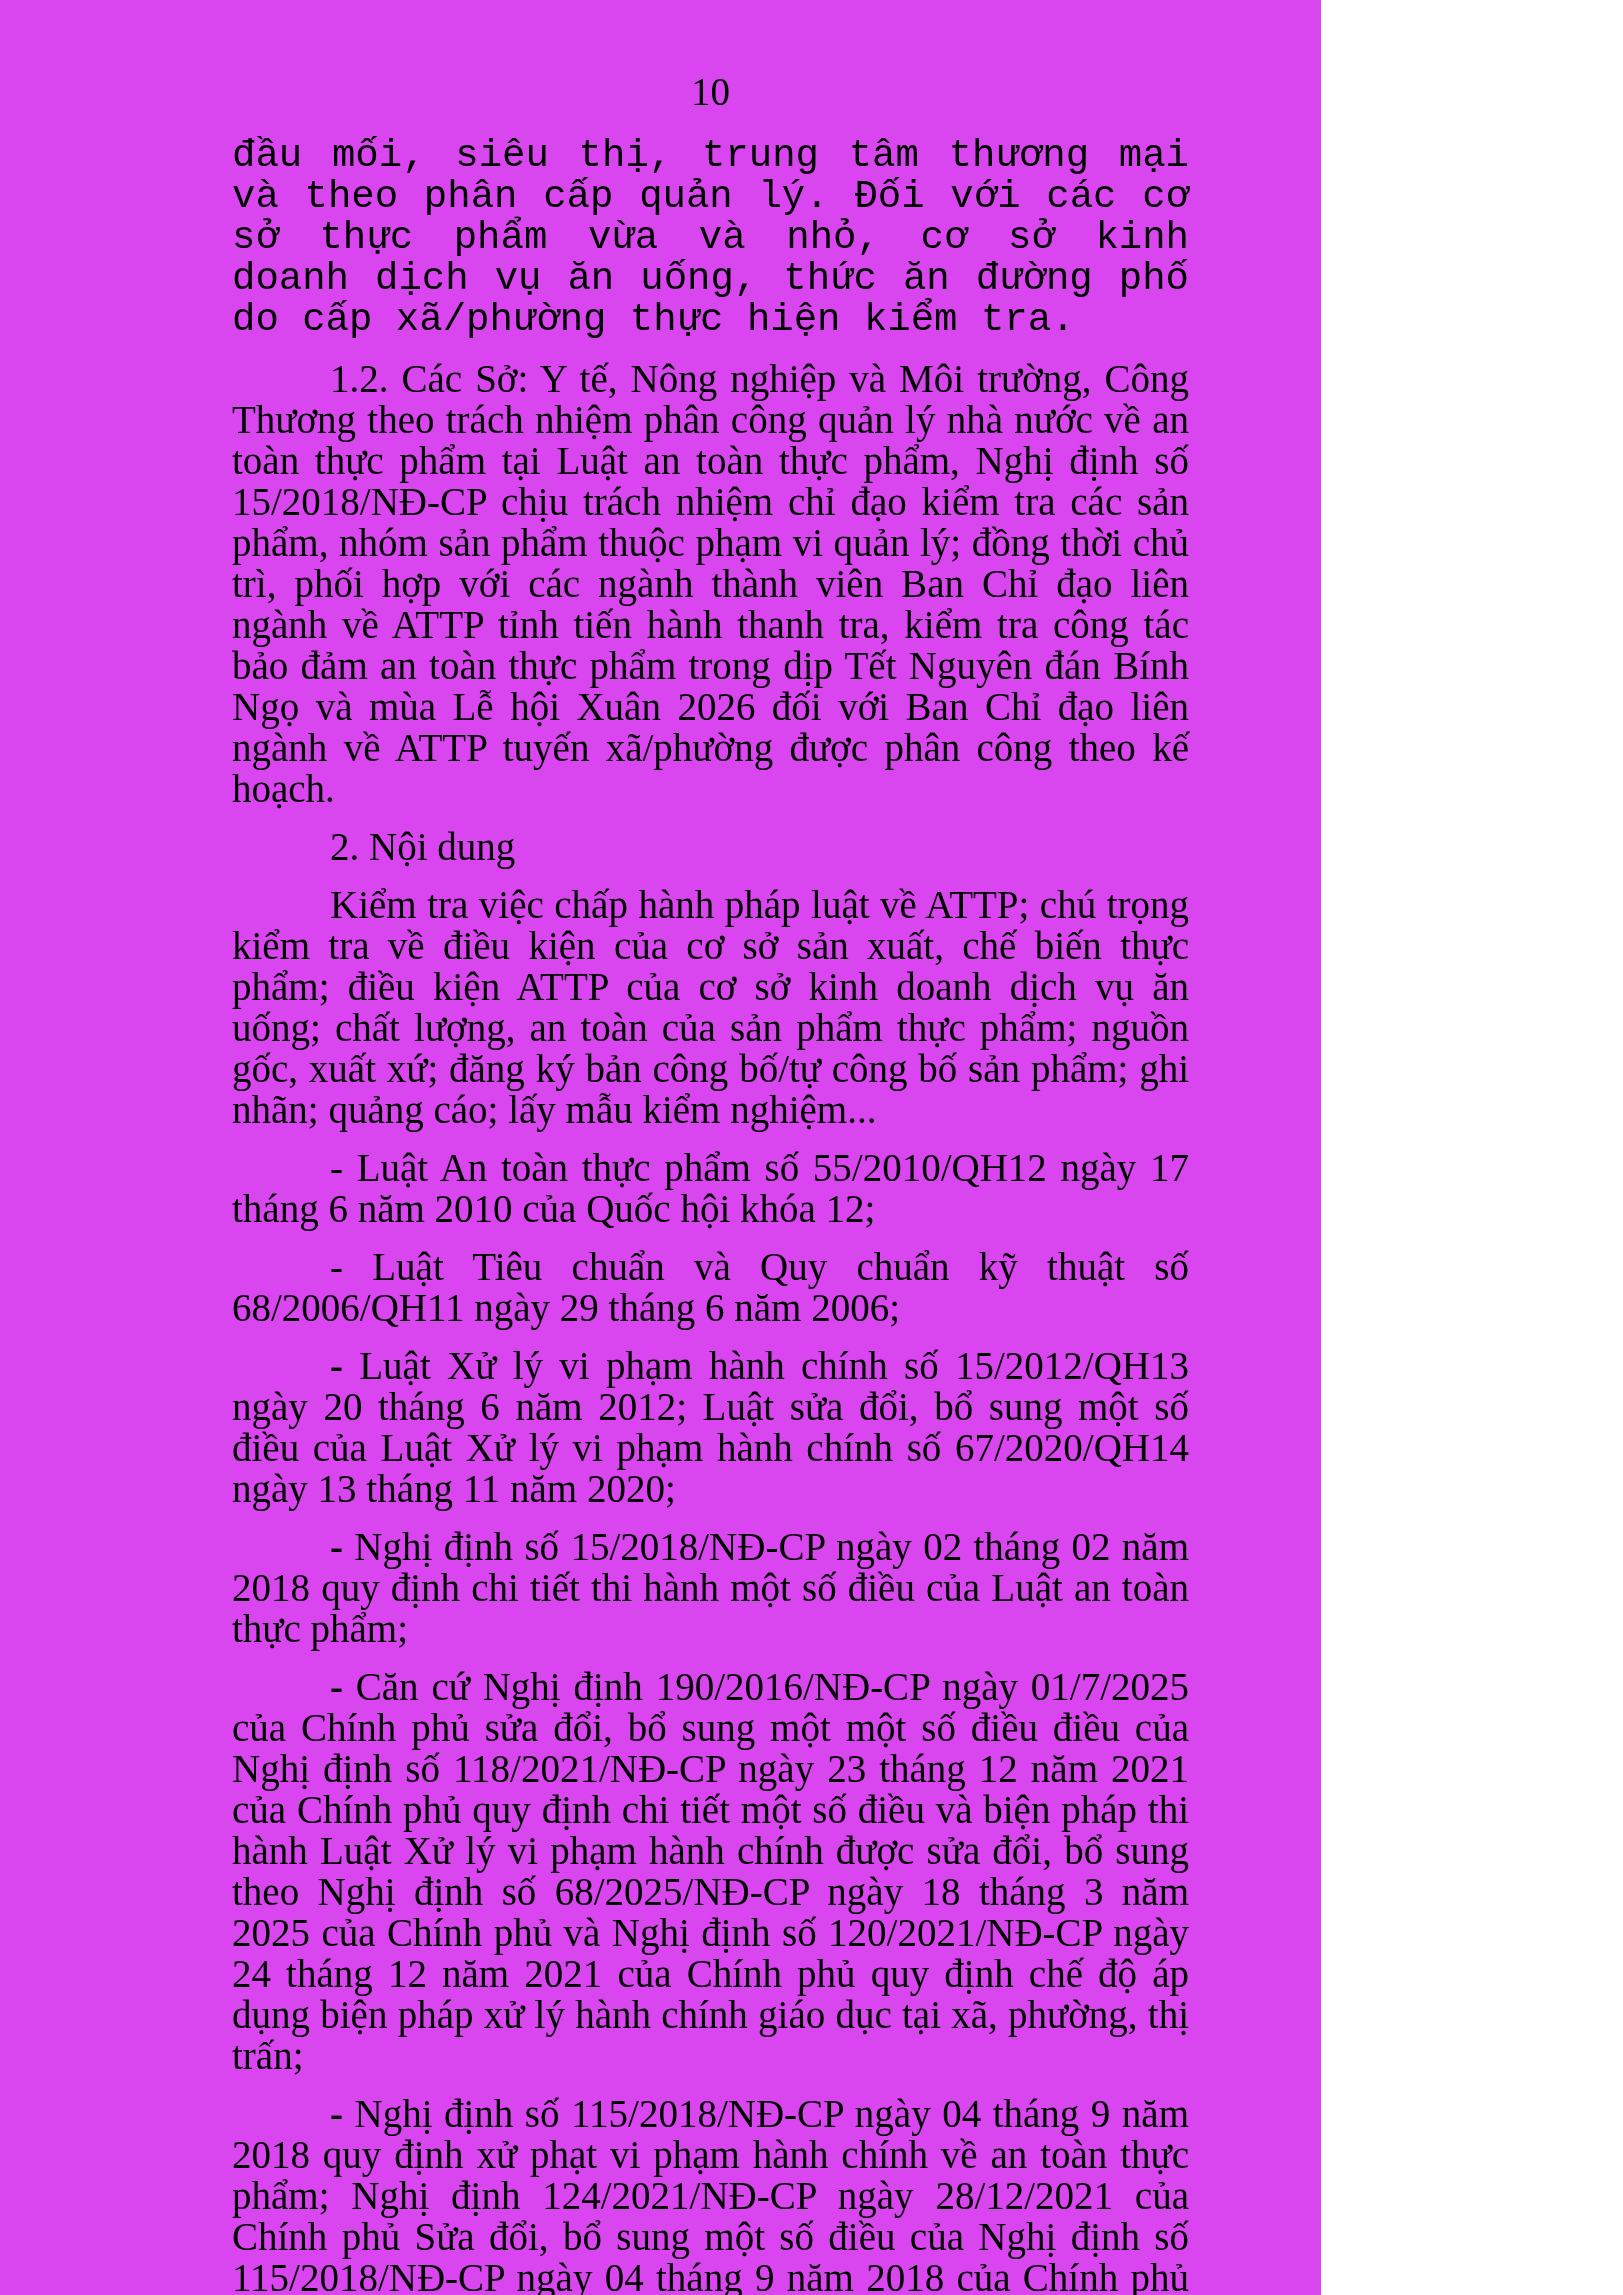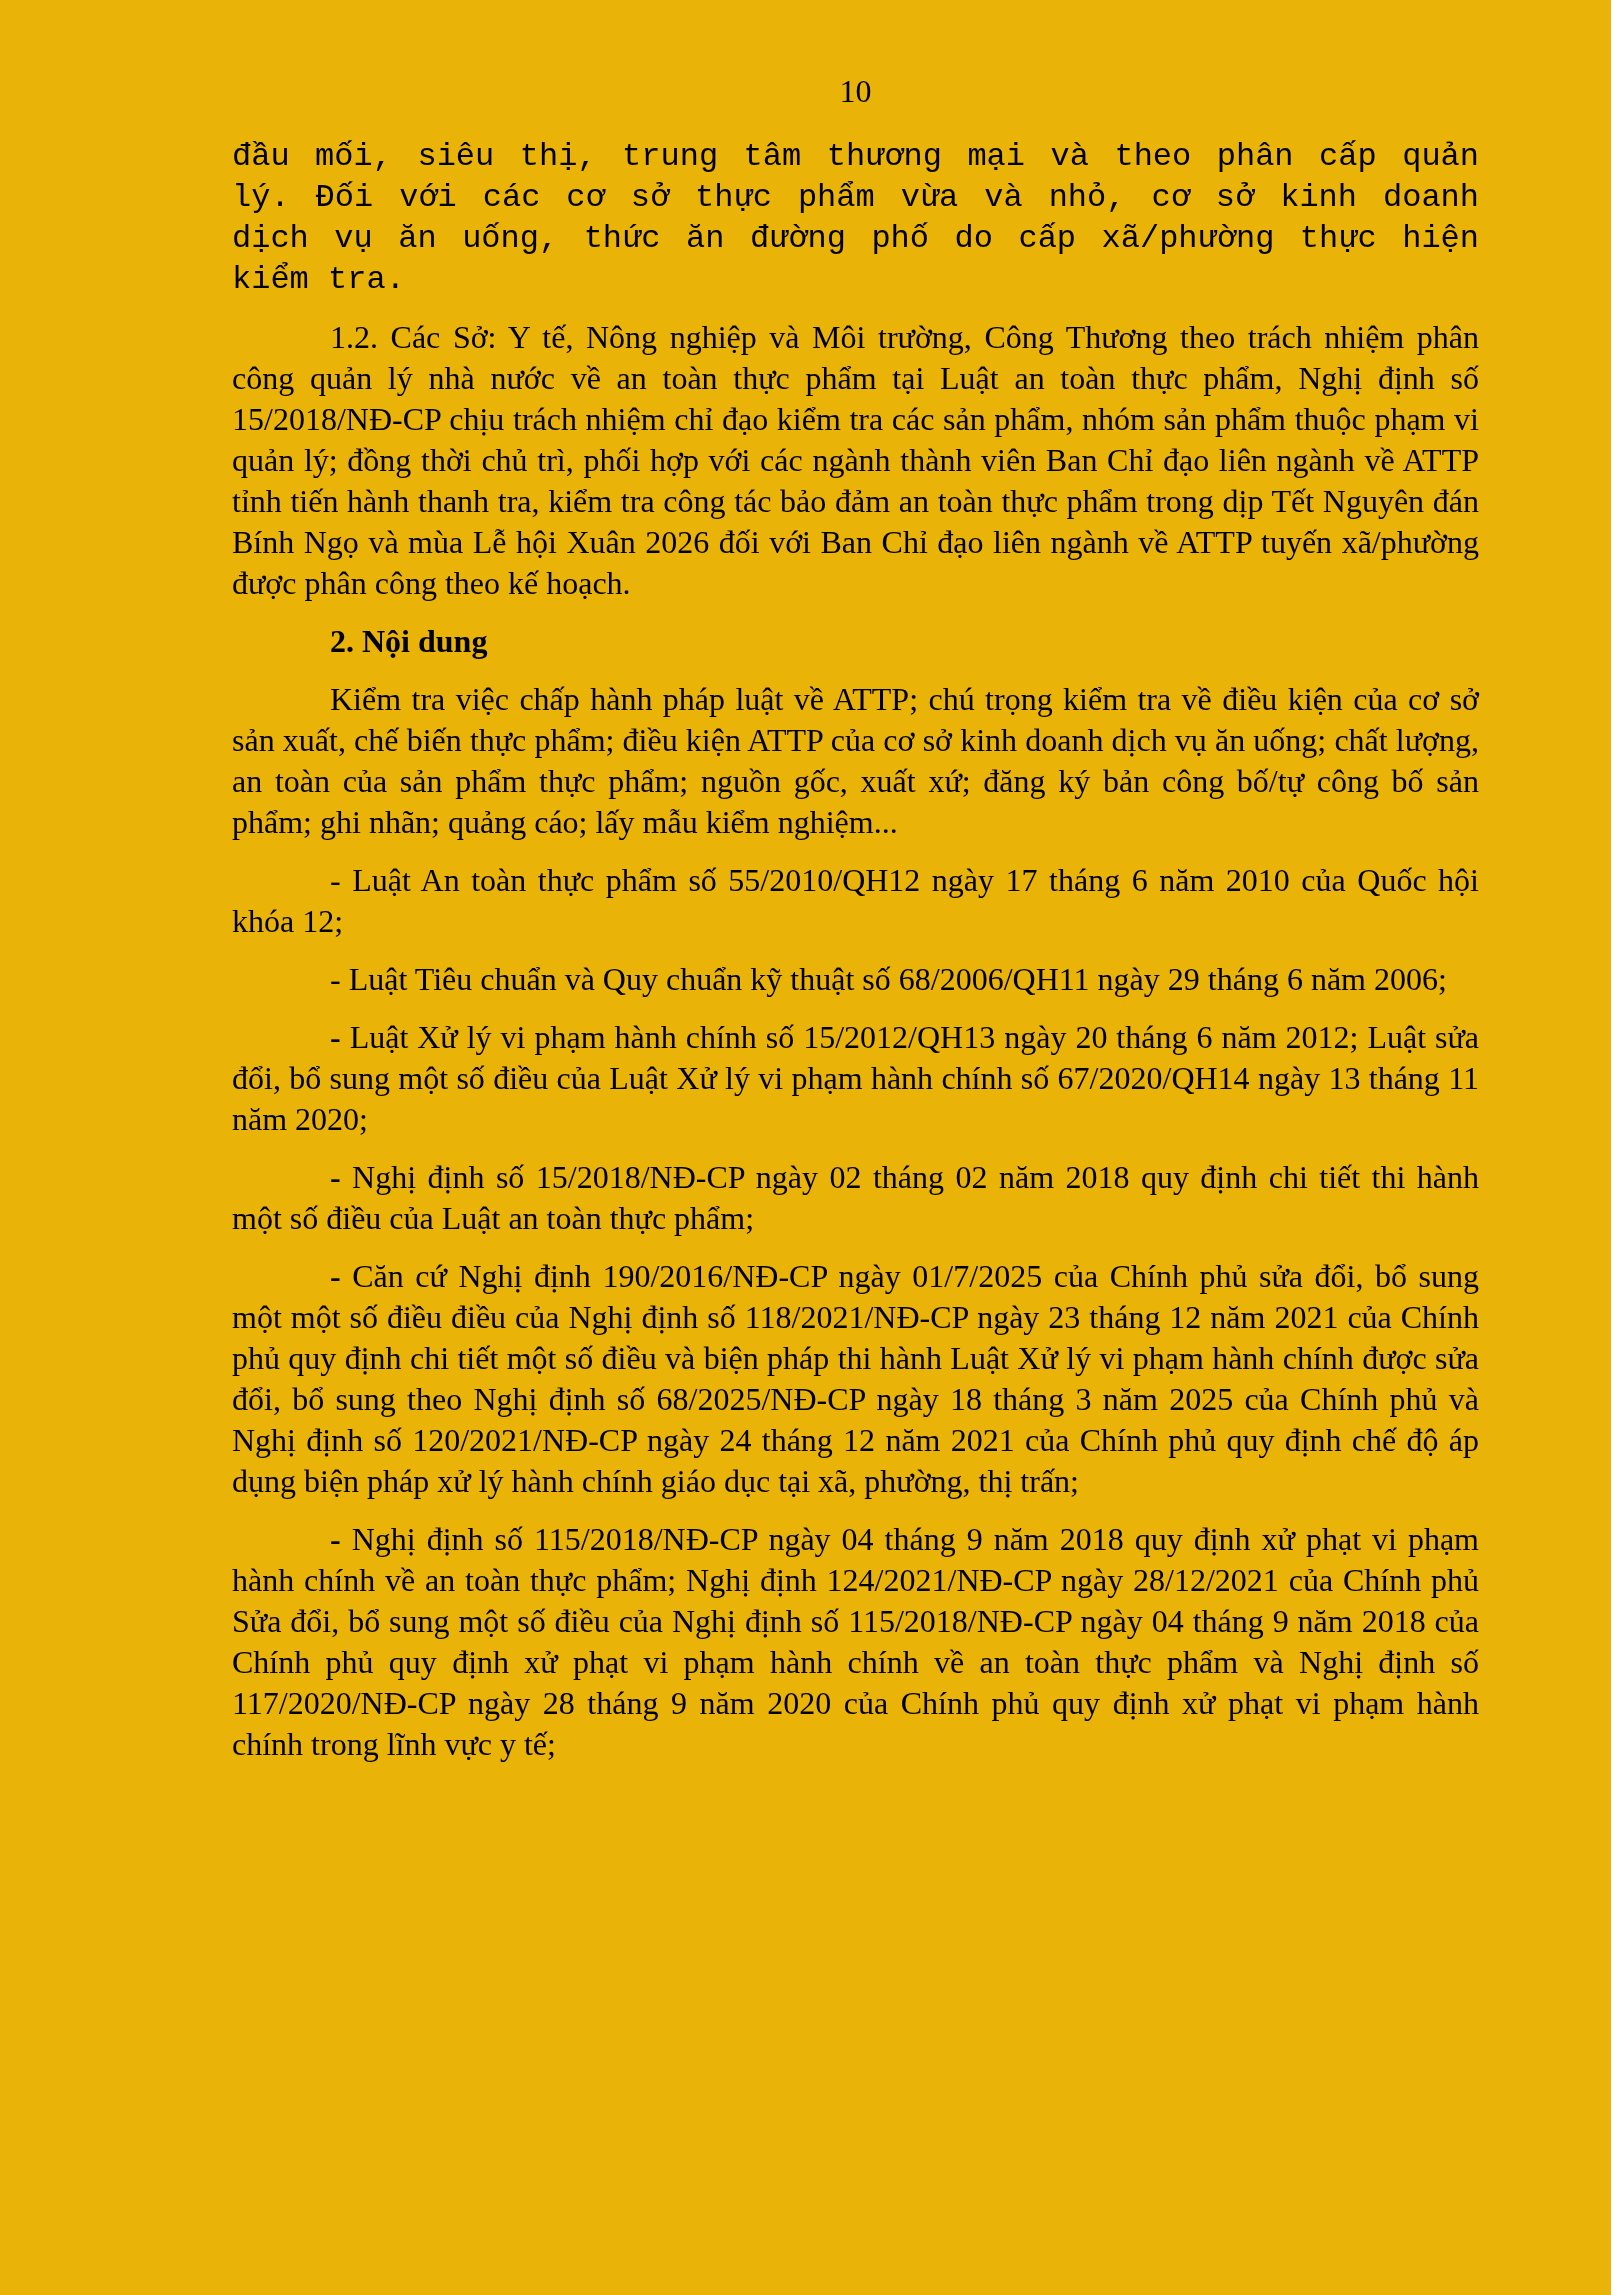--- a/index.html
+++ b/index.html
@@ -2,26 +2,26 @@
 <html lang="vi" style="font-size:10.5px"><head>
 <meta charset="utf-8">
 <style>
   html, body {
     margin: 0;
     padding: 0;
     background: #ffffff;
   }
   .page {
     position: relative;
-    width: 1611px;
+    width: 1321px;
     height: 2295px;
-    background: #eab308;
+    background: #d946ef;
     color: #000000;
     font-family: "Liberation Serif", "DejaVu Serif", serif;
-    font-size: 32px;
+    font-size: 39px;
     box-sizing: border-box;
     padding: 71px 132px 0 232px;
     overflow: hidden;
   }
   .page-number {
     text-align: center;
     line-height: 41px;
     margin: 0 0 23.6px 0;
   }
   .content p {
@@ -30,21 +30,21 @@
     text-indent: 98px;
     line-height: 41px;
     word-spacing: normal;
   }
   .content p.cont {
     text-indent: 0;
     margin-top: 0;
     font-family: Liberation Mono, monospace;
   }
   .content p.h {
-    font-weight: bold;
+    font-weight: normal;
     text-align: left;
   }
   .mk { font-weight: normal; }
   .mk-b { font-weight: bold; }
 </style>
 </head>
 <body>
 
 <div class="page">
 

